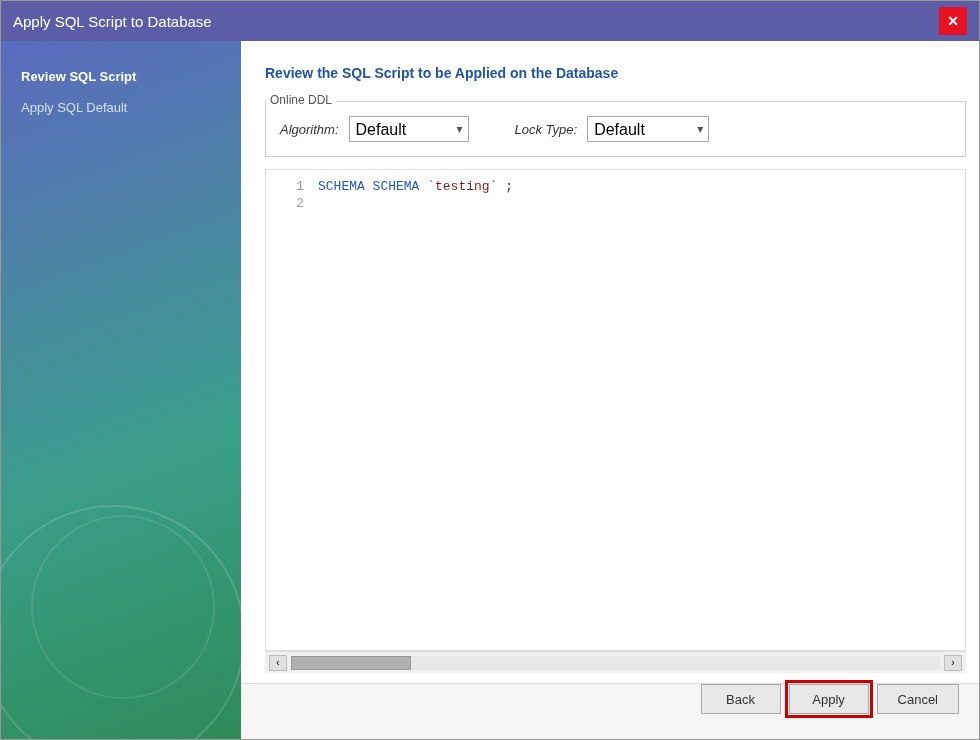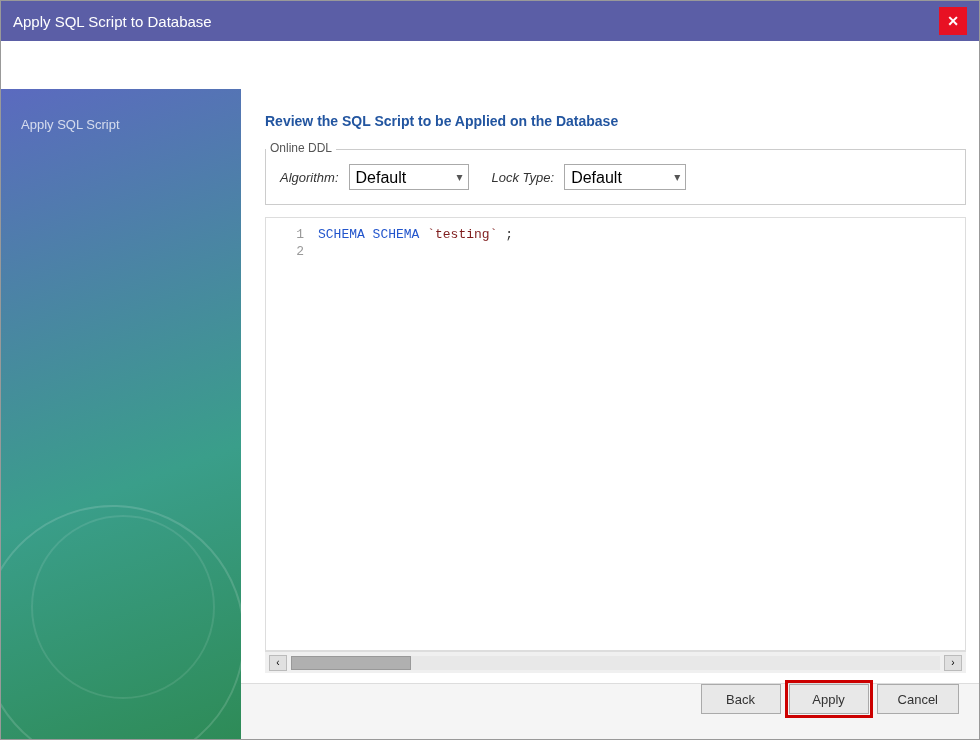--- a/index.html
+++ b/index.html
@@ -12,21 +12,20 @@
       background: #ccc;
     }
 
     .dialog {
       width: 980px;
       height: 740px;
       display: flex;
       flex-direction: column;
       border: 1px solid #999;
       background: #fff;
-      gap: 48px;
     }
 
     
     .title-bar {
       background: #5b5ea6;
       color: #fff;
       display: flex;
       align-items: center;
       justify-content: space-between;
       padding: 0 12px;
@@ -286,43 +285,46 @@
 <div class="dialog">
 
   <div class="title-bar">
     <span class="title-bar-text">Apply SQL Script to Database</span>
     <button class="title-bar-close">✕</button>
   </div>
 
   <div class="dialog-body">
 
     <div class="sidebar">
+      <div class="sidebar-item active">
+        <span>Review SQL Script</span>
+      </div>
       <div class="sidebar-item inactive">
-        <span>Apply SQL Script</span>
+        <span>Apply SQL Default</span>
       </div>
     </div>
 
     <div class="main-content">
       <div class="content-area">
 
         <div class="content-title">Review the SQL Script to be Applied on the Database</div>
 
         <div class="online-ddl-box">
           <span class="online-ddl-label">Online DDL</span>
           <div class="ddl-controls">
             <span class="ddl-label">Algorithm:</span>
             <div class="select-wrapper">
               <select class="ddl-select">
                 <option>Default</option>
                 <option>INSTANT</option>
                 <option>INPLACE</option>
                 <option>COPY</option>
               </select>
             </div>
-            <span class="ddl-label" style="margin-left:13px;">Lock Type:</span>
+            <span class="ddl-label" style="margin-left:36px;">Lock Type:</span>
             <div class="select-wrapper">
               <select class="ddl-select">
                 <option>Default</option>
                 <option>NONE</option>
                 <option>SHARED</option>
                 <option>EXCLUSIVE</option>
               </select>
             </div>
           </div>
         </div>

